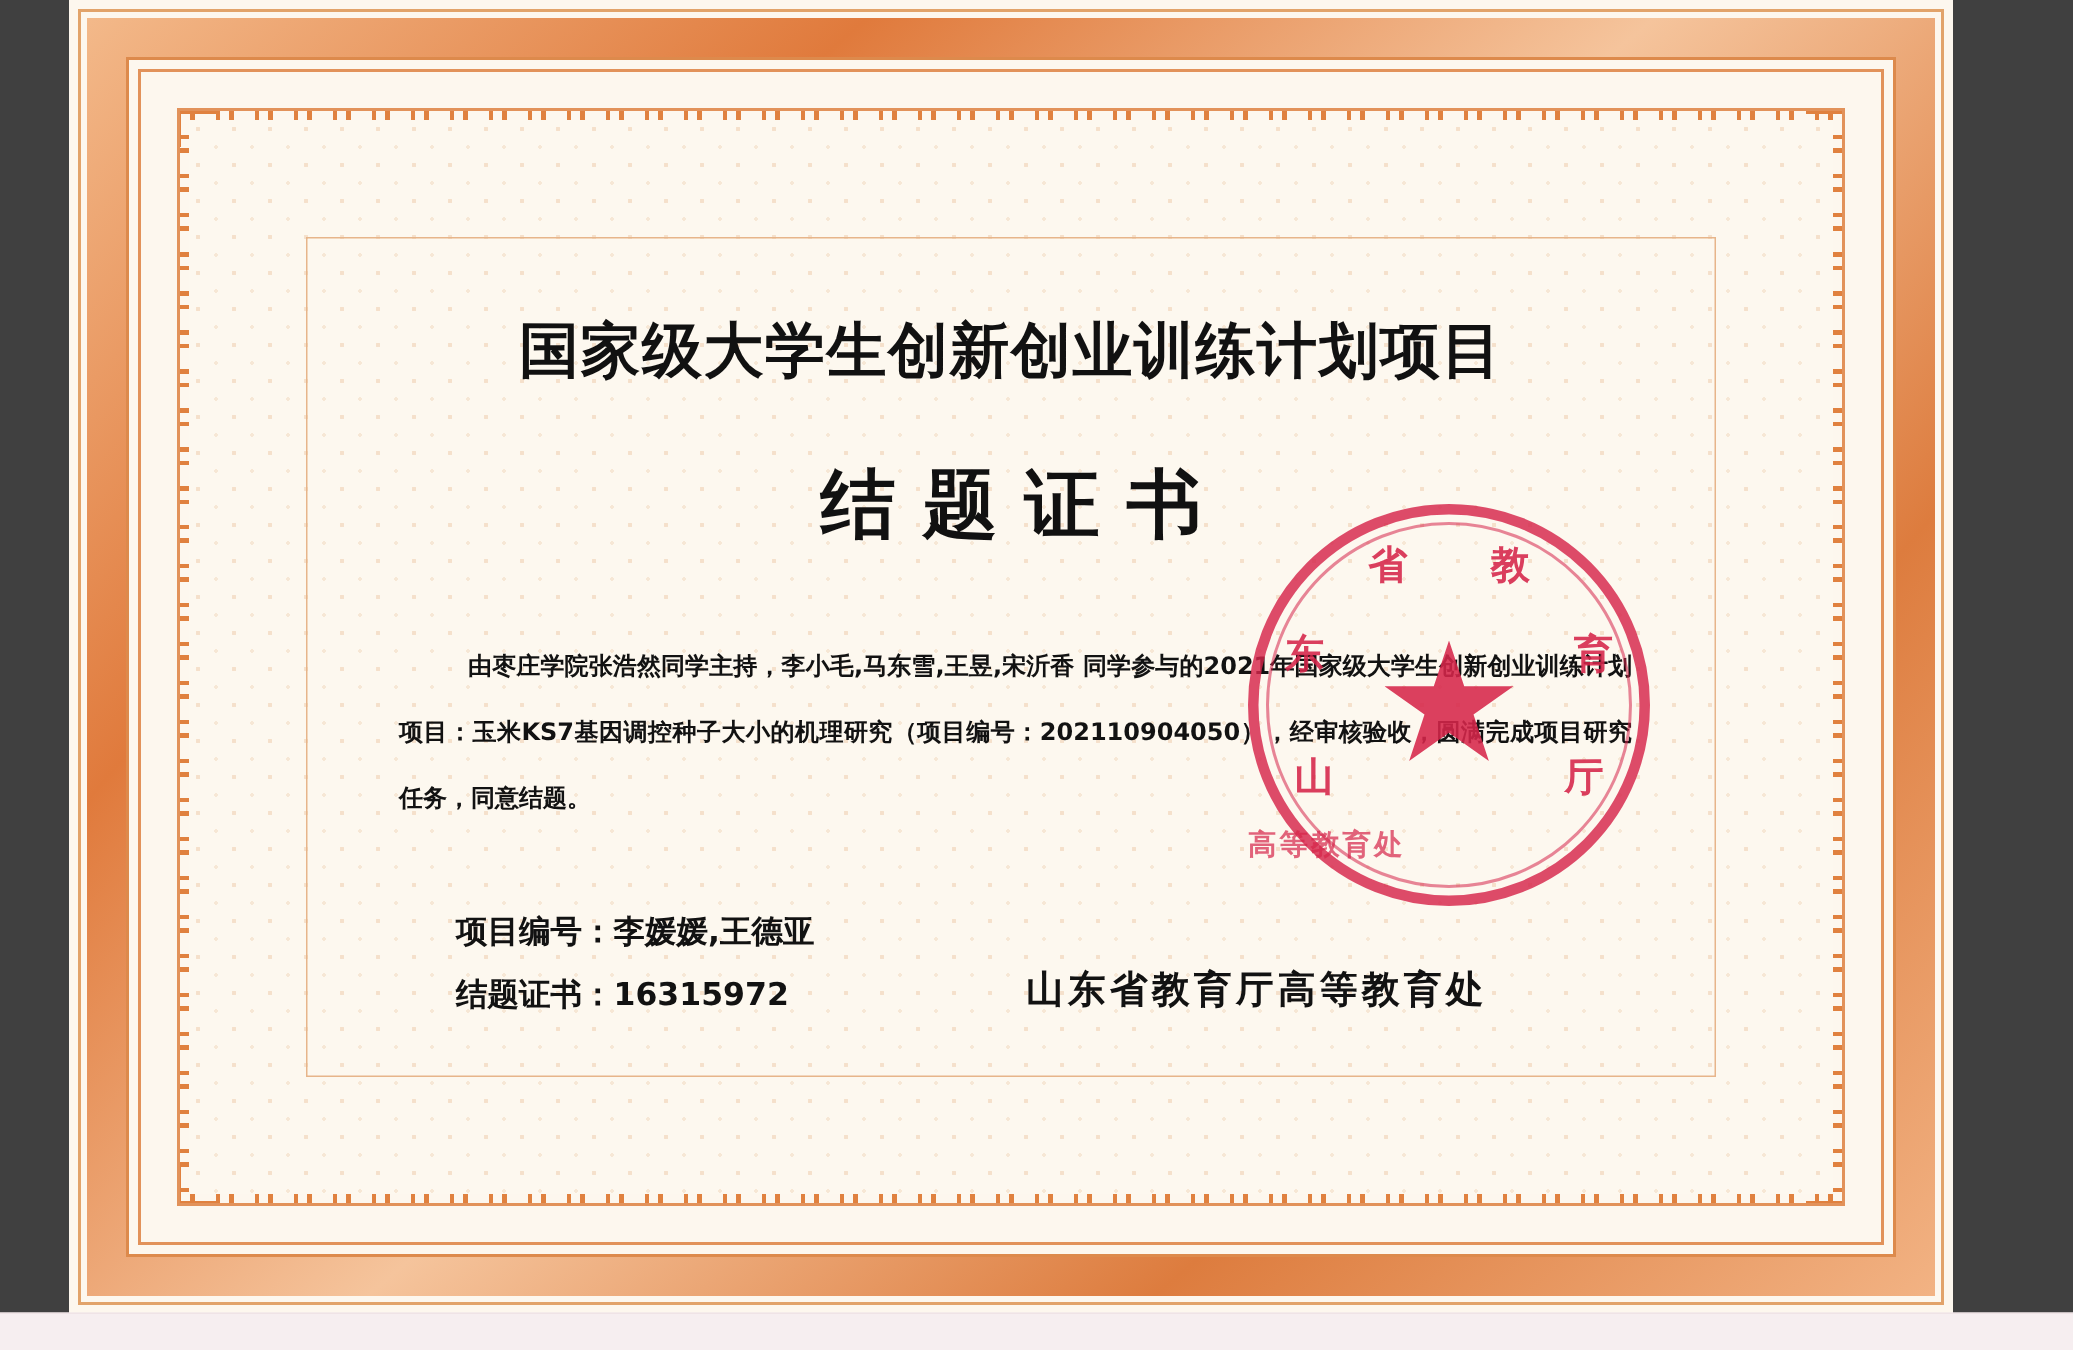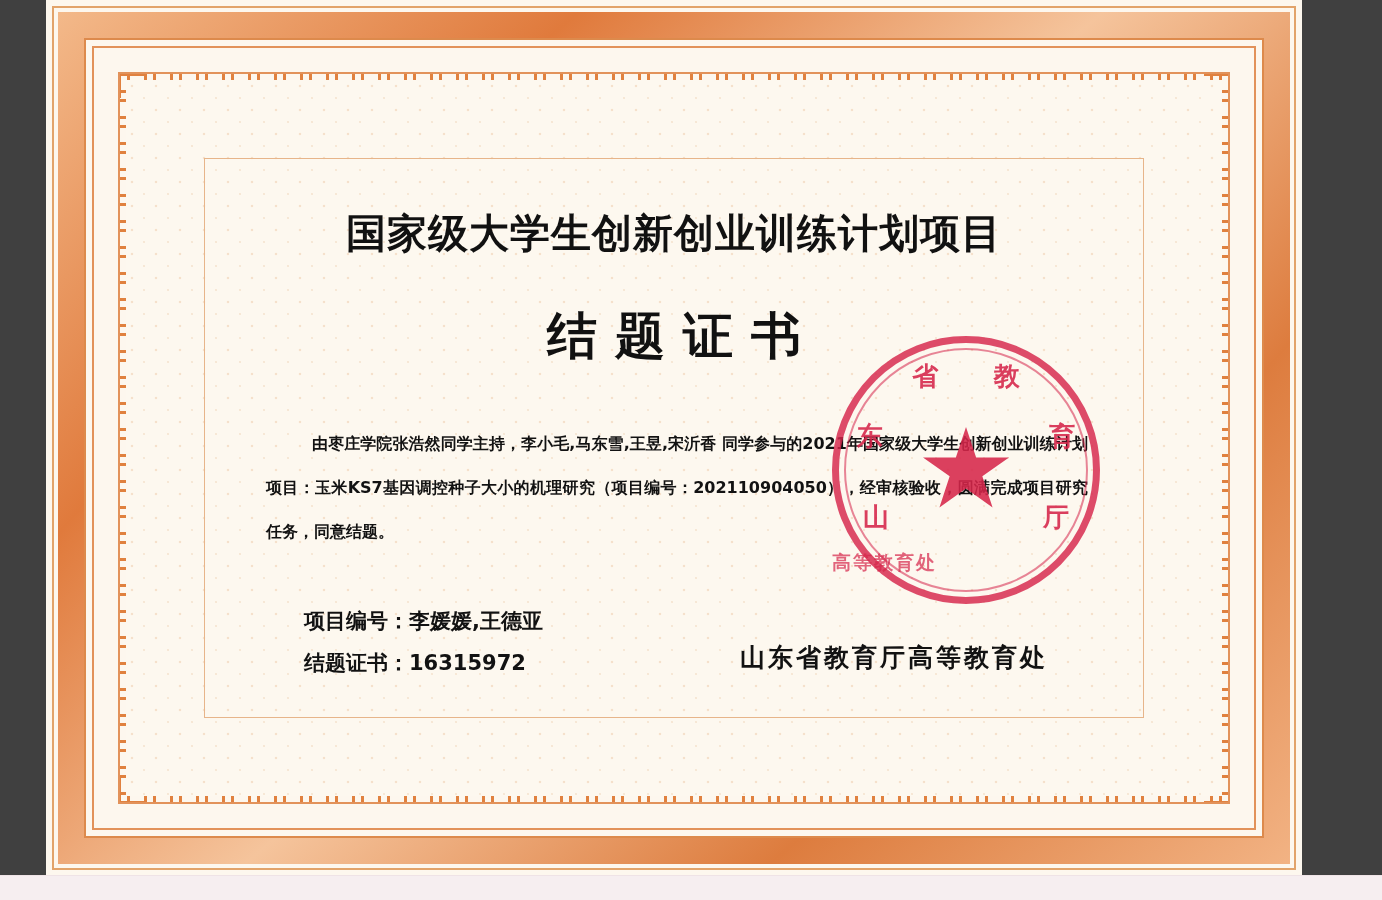--- a/index.html
+++ b/index.html
@@ -227,23 +227,22 @@
     letter-spacing: 2px;
     font-family: "DejaVu Serif", "Liberation Serif", serif;
   }
 
   
   .signature {
     position: absolute;
     right: 18px;
     bottom: 16px;
     width: 420px;
-    text-align: center;
     color: #121212;
-    font-family: Liberation Mono, monospace;
+    font-family: Liberation Sans, sans-serif;
   }
   .signature .org {
     font-size: 25px;
     font-weight: bold;
     letter-spacing: 3px;
     line-height: 40px;
   }
   .signature .date {
     font-size: 25px;
     font-weight: bold;

